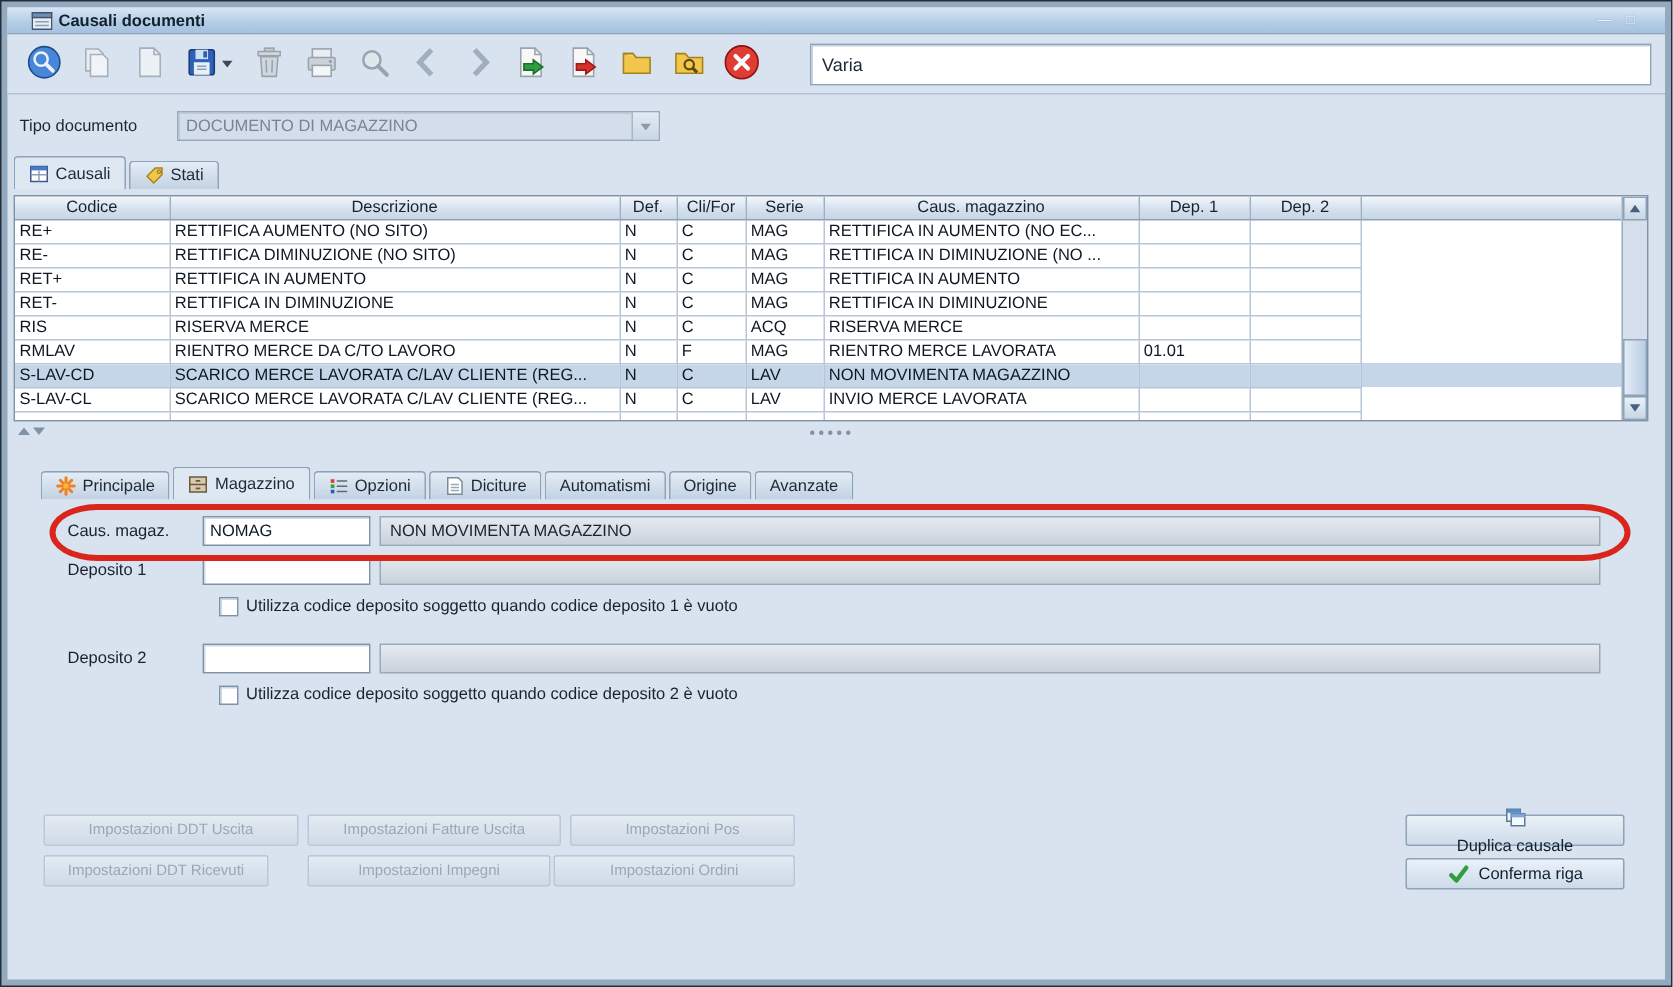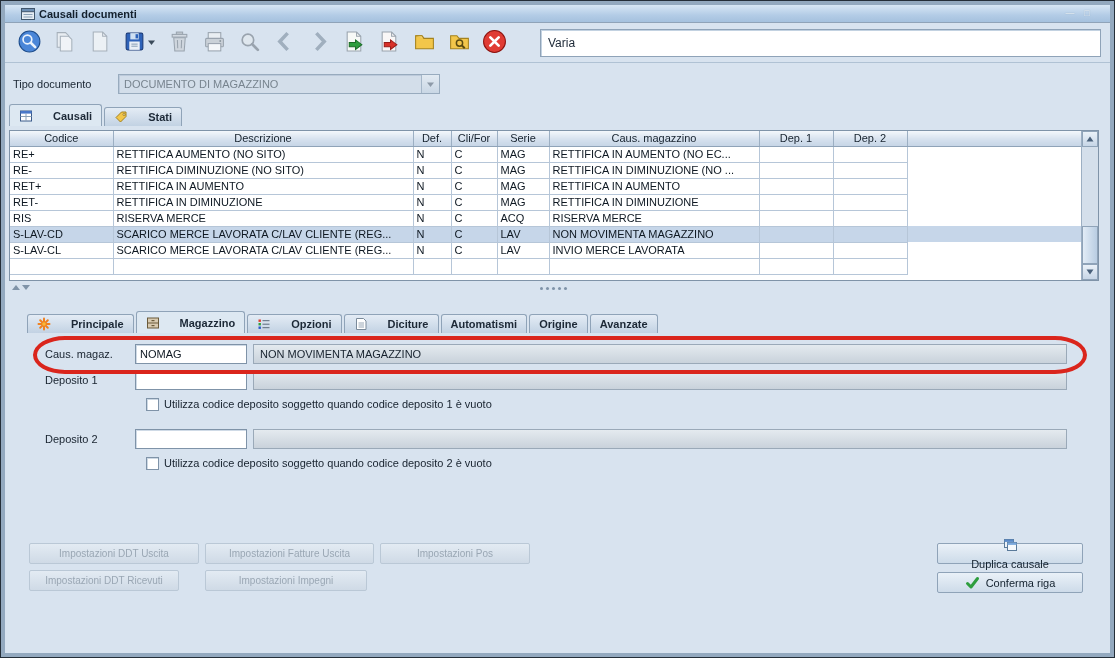--- a/index.html
+++ b/index.html
@@ -39,24 +39,24 @@
     display:flex; align-items:center; }
   .combo-text { flex:1; font-size:11px; color:#78848f; padding:0 5px; white-space:nowrap; overflow:hidden; }
   .combo-arrow { width:18px; height:18px; background:linear-gradient(180deg,#e2eaf2,#c9d7e5);
     border-left:1px solid #a5b7c9; color:#8d9aa8; font-size:7px;
     display:flex; align-items:center; justify-content:center; }
 
   
   .tab-strip { position:absolute; display:flex; align-items:flex-end; }
   .main-tabs  { left:4px;  top:100px; height:21px; }
   .detail-tabs{ left:22px; top:306px; height:22px; }
-  .tab { height:19px; padding:0 9px; display:flex; align-items:center; gap:20px;
+  .tab { height:19px; padding:0 9px; display:flex; align-items:center; gap:4px;
     font-size:11px; color:#1c2836; cursor:default;
     background:linear-gradient(180deg,#e4ecf5,#c2d2e3);
-    border:1px solid #8fa3b8; border-bottom:none; border-radius:3px 3px 0 0; margin-right:2px;font-weight:bold; }
+    border:1px solid #8fa3b8; border-bottom:none; border-radius:3px 3px 0 0; margin-right:2px; }
   .tab.selected { height:22px; background:#dde8f2; position:relative; z-index:2; }
   .tab-icon { display:flex; align-items:center; }
 
   
   .table-wrap { position:absolute; left:4px; top:125px; width:1090px; height:151px;
     background:#fff; border:1px solid #7f93a8; overflow:hidden; }
   .table-wrap table { border-collapse:collapse; table-layout:fixed; width:1071px; }
   th,td { white-space:nowrap; overflow:hidden; }
   thead th { height:15px; font-weight:normal; font-size:11px; color:#16222e; text-align:center;
     background:linear-gradient(180deg,#f3f7fb 0%,#d6e1ee 55%,#c6d5e6 100%);
@@ -358,20 +358,31 @@
               <td>RIS</td>
               <td>RISERVA MERCE</td>
               <td>N</td>
               <td>C</td>
               <td>ACQ</td>
               <td>RISERVA MERCE</td>
               <td></td>
               <td></td>
               <td class="fill"></td>
             </tr>
+            <tr>
+              <td>RMLAV</td>
+              <td>RIENTRO MERCE DA C/TO LAVORO</td>
+              <td>N</td>
+              <td>F</td>
+              <td>MAG</td>
+              <td>RIENTRO MERCE LAVORATA</td>
+              <td>01.01</td>
+              <td></td>
+              <td class="fill"></td>
+            </tr>
             <tr class="selected">
               <td>S-LAV-CD</td>
               <td>SCARICO MERCE LAVORATA C/LAV CLIENTE (REG...</td>
               <td>N</td>
               <td>C</td>
               <td>LAV</td>
               <td>NON MOVIMENTA MAGAZZINO</td>
               <td></td>
               <td></td>
               <td class="fill"></td>
@@ -517,20 +528,21 @@
       <span class="checkbox"></span>
       <span class="check-label">Utilizza codice deposito soggetto quando codice deposito 2 è vuoto</span>
     </label>
 
     <div class="imp-buttons">
         <button class="imp-btn">Impostazioni DDT Uscita</button>
         <button class="imp-btn">Impostazioni Fatture Uscita</button>
         <button class="imp-btn">Impostazioni Pos</button>
         <button class="imp-btn">Impostazioni DDT Ricevuti</button>
         <button class="imp-btn">Impostazioni Impegni</button>
+        <button class="imp-btn">Impostazioni Ordini</button>
       </div>
 
     <button class="act-btn act-duplica">
       <span class="act-icon">
           <svg width="15" height="14" viewBox="0 0 15 14">
             <rect x="1.5" y="1.5" width="9" height="8" fill="#eef3f8" stroke="#5a7a9a"></rect>
             <rect x="1.5" y="1.5" width="9" height="2.4" fill="#5a8ac8"></rect>
             <rect x="4.5" y="4.5" width="9" height="8" fill="#f6f9fc" stroke="#5a7a9a"></rect>
             <rect x="4.5" y="4.5" width="9" height="2.4" fill="#7aa8dc"></rect>
           </svg>

